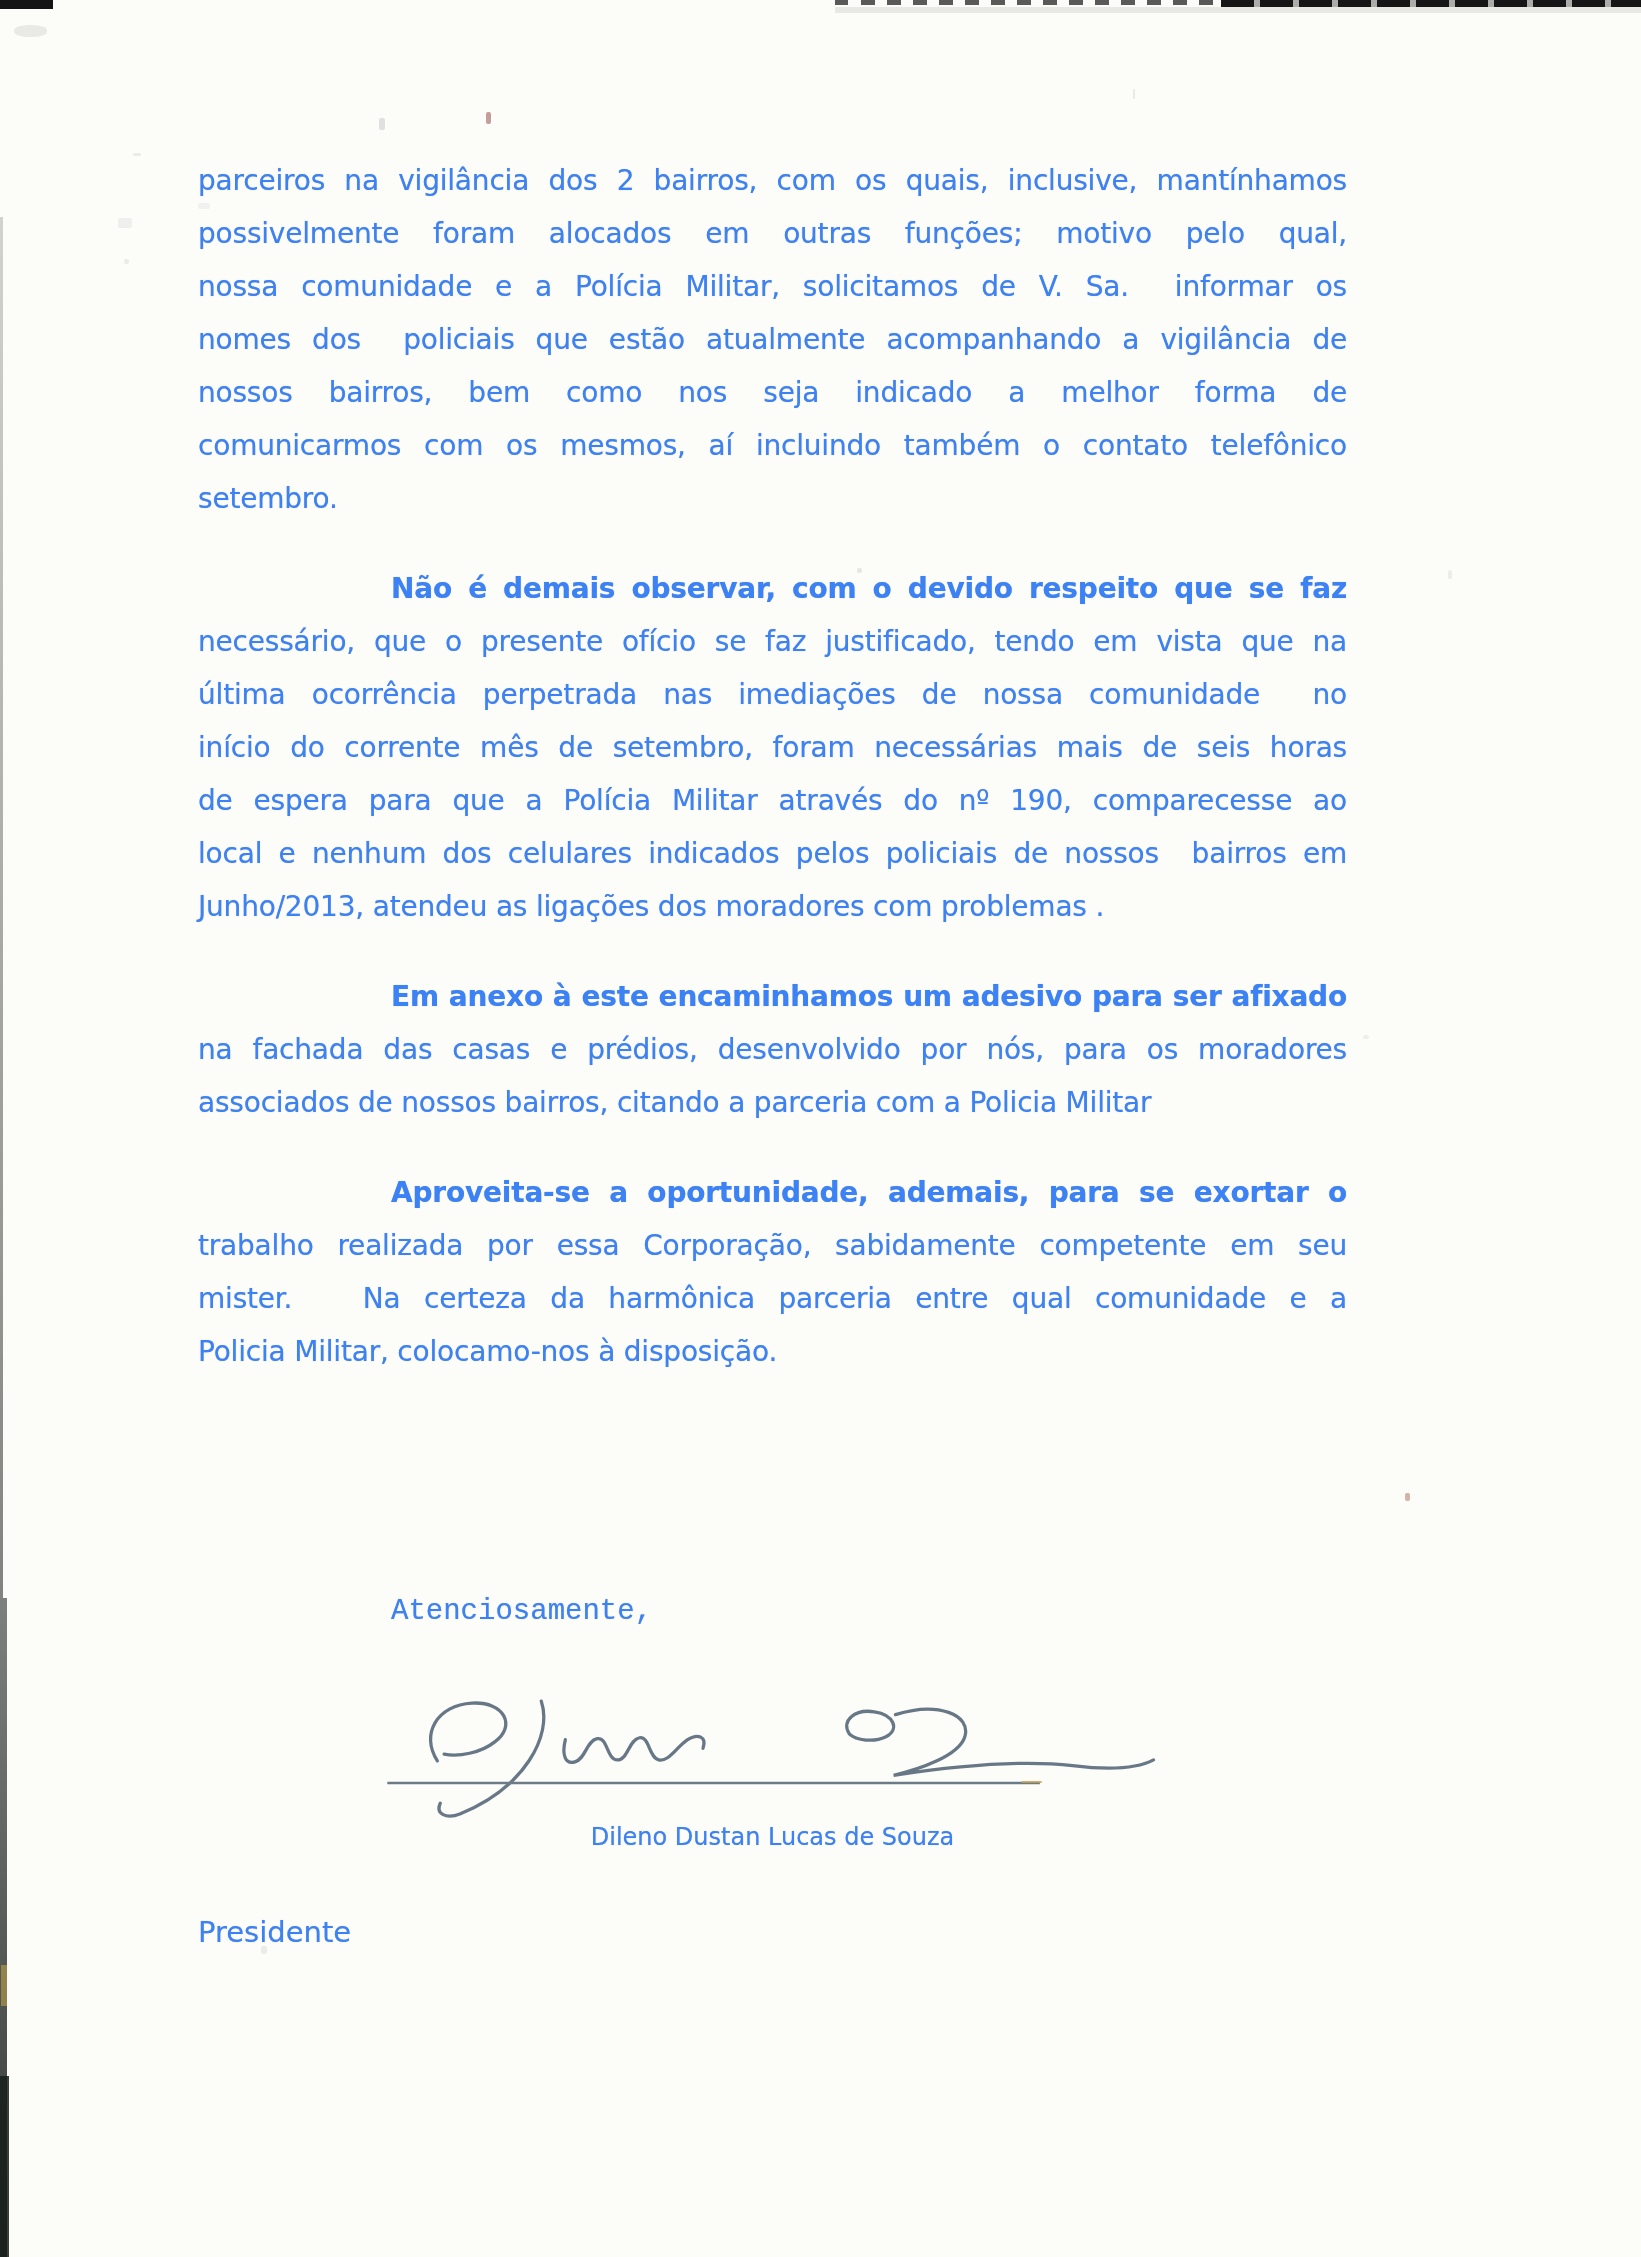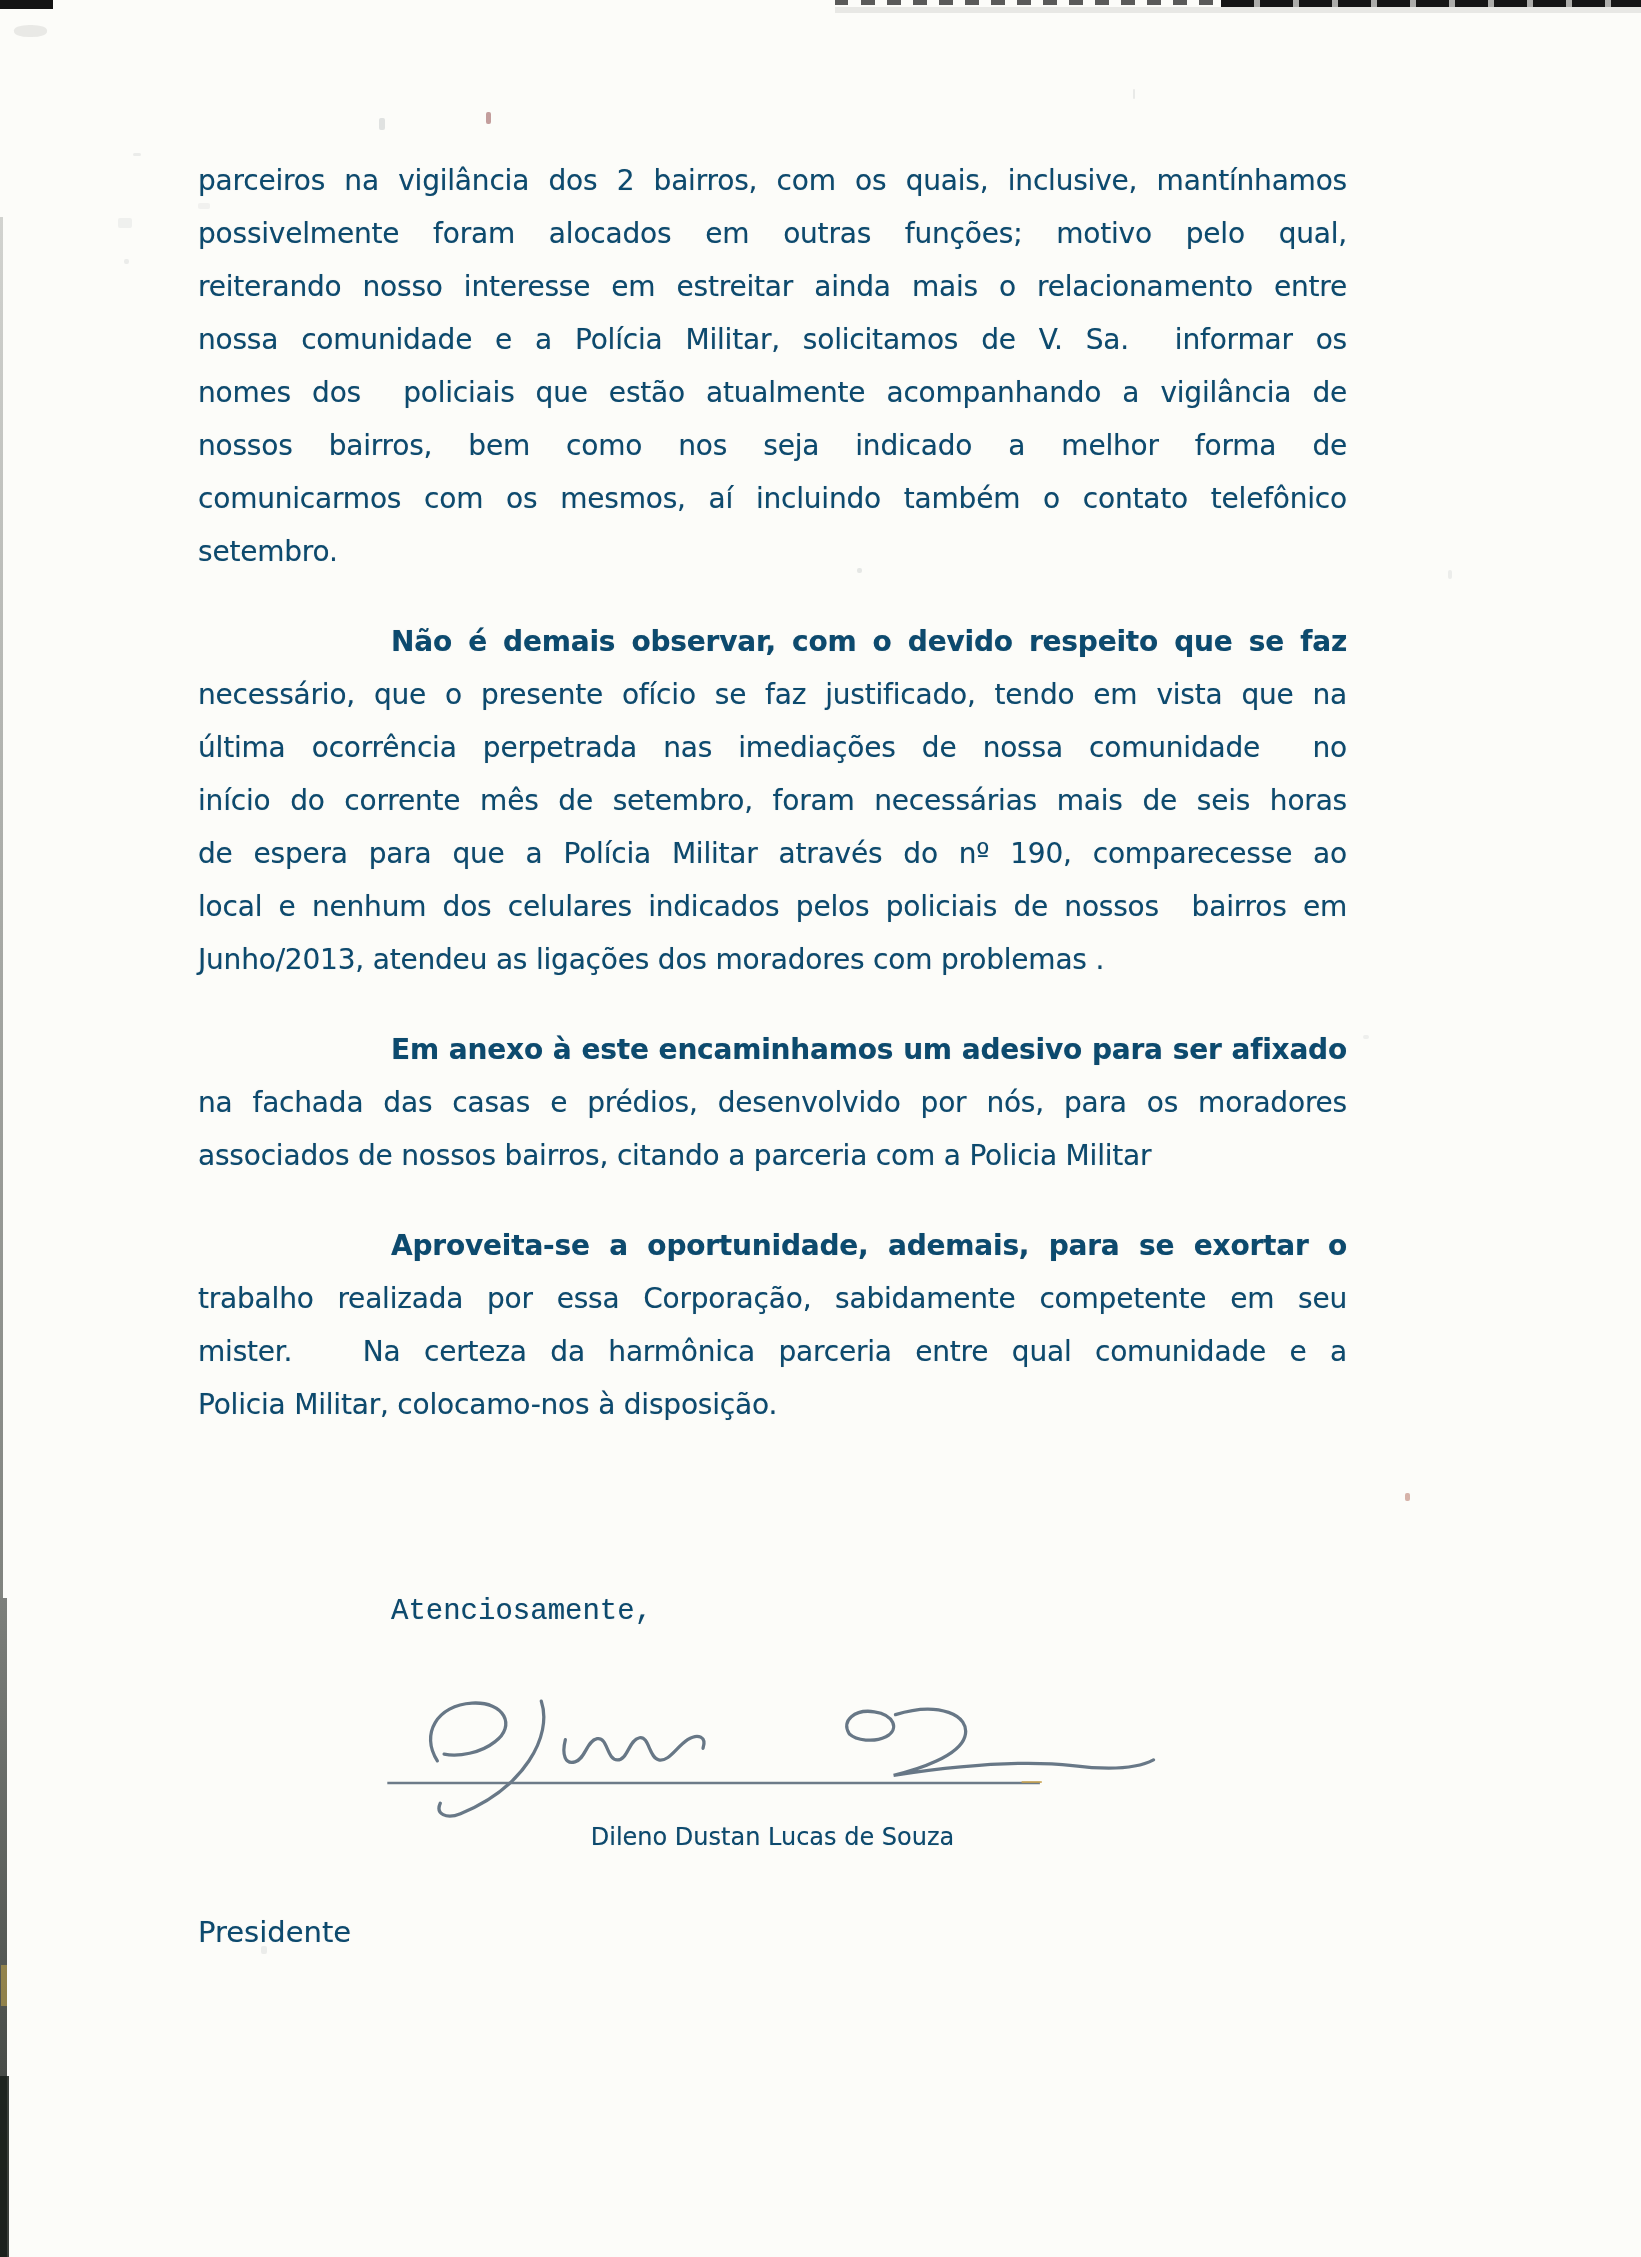--- a/index.html
+++ b/index.html
@@ -2,21 +2,21 @@
 <html><head>
 <meta charset="utf-8">
 <style>
   html,body{margin:0;padding:0;background:#e8e8e6;}
   .page{
     position:relative;
     width:1641px;height:2257px;
     background:#fcfcf9;
     overflow:hidden;
     font-family:"DejaVu Sans","Liberation Sans",sans-serif;
-    color:#0c4a6e;
+    color:#3b82f6;
   }
   
   .letter-body{
     position:absolute;left:198px;top:154px;width:1149px;
     font-size:28px;line-height:53px;letter-spacing:-0.2px;
     text-shadow:0 0 0.7px rgba(86,104,122,.55);
   }
   .para + .para{margin-top:37px;}
   .line{
     text-align:justify;
@@ -95,21 +95,20 @@
   <div class="speck s8"></div>
   <div class="speck s9"></div>
   <div class="speck s10"></div>
   <div class="speck s11"></div>
   <div class="speck s12"></div>
 
   <div class="letter-body">
       <div class="para">
         <div class="line">parceiros na vigilância dos 2 bairros, com os quais, inclusive, mantínhamos</div>
         <div class="line">possivelmente foram alocados em outras funções; motivo pelo qual,</div>
-        <div class="line">reiterando nosso interesse em estreitar ainda mais o relacionamento entre</div>
         <div class="line">nossa comunidade e a Polícia Militar, solicitamos de V. Sa.  informar os</div>
         <div class="line">nomes dos  policiais que estão atualmente acompanhando a vigilância de</div>
         <div class="line">nossos bairros, bem como nos seja indicado a melhor forma de</div>
         <div class="line">comunicarmos com os mesmos, aí incluindo também o contato telefônico</div>
         <div class="line last">setembro.</div>
       </div>
       <div class="para">
         <div class="line indent">Não é demais observar, com o devido respeito que se faz</div>
         <div class="line">necessário, que o presente ofício se faz justificado, tendo em vista que na</div>
         <div class="line">última ocorrência perpetrada nas imediações de nossa comunidade  no</div>

